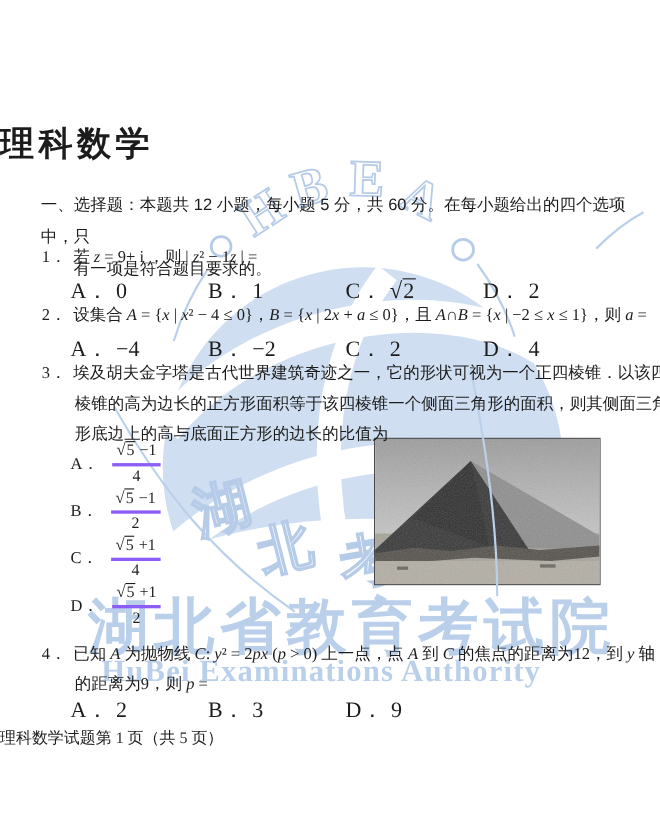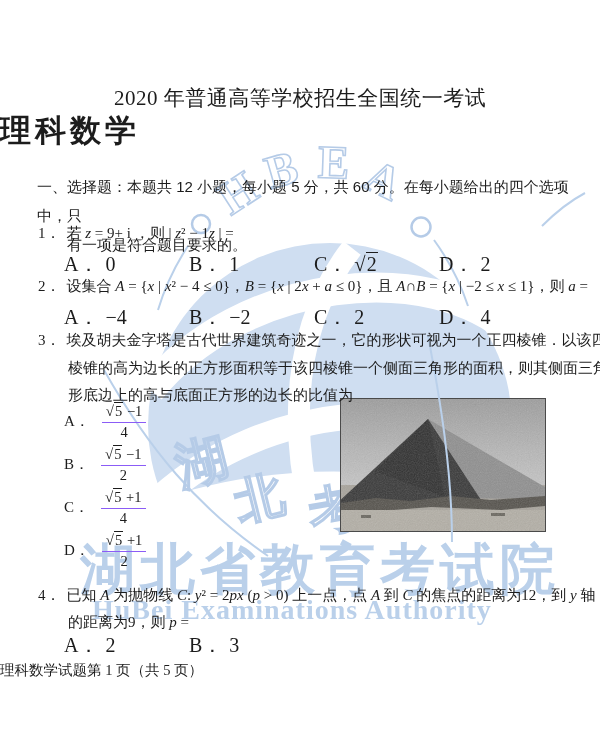--- a/index.html
+++ b/index.html
@@ -36,21 +36,21 @@
   .q3stem .ind{padding-left:30px}
   .opt-row{position:absolute;left:64px;display:flex;font-size:20px;white-space:nowrap}
   .opt-cell{width:125px}
   .ov{margin-left:7px}
   .sq-sign{font-size:1.03em}
   .sq-rad{border-top:1px solid #1c1c1c;padding:0 1px}
   .sq-rad:empty{border-top:none;padding:0}
   .fopt{position:absolute;left:64px;height:43px;display:flex;align-items:center;font-size:15px}
   .frac{display:inline-flex;flex-direction:column;align-items:center;margin-left:12px;
         font-size:14.5px;line-height:1.15;text-align:center}
-  .frac .num{border-bottom:1px solid #8b5cf6;padding:0 4px 2px;white-space:nowrap}
+  .frac .num{border-bottom:3px solid #8b5cf6;padding:0 4px 2px;white-space:nowrap}
   .frac .den{padding-top:1px}
   .footer{position:absolute;top:661px;left:0;width:100%;text-align:left;font-size:14.5px}
 </style>
 </head>
 <body>
 
 <div class="page">
 
   <svg class="wm-under" width="600" height="742" viewBox="0 0 600 742">
     <g>
@@ -107,21 +107,20 @@
     <rect x="150" y="114" width="14" height="3" fill="#6a675f"></rect>
     <rect width="204" height="132" filter="url(#grain)" opacity="0.5"></rect>
   </svg>
 
   <svg class="wm-over" width="600" height="742" viewBox="0 0 600 742">
     <path class="wm-arc" d="M 428,336 C 440,398 452,470 452,542" stroke-width="2.5"></path>
   </svg>
 
   <div class="content">
 
-    <div class="t1">2020 年普通高等学校招生全国统一考试</div>
     <div class="t2">理科数学</div>
 
     <div class="sec">
       <div class="sec-l1">一、选择题：本题共 12 小题，每小题 5 分，共 60 分。在每小题给出的四个选项中，只</div>
       <div class="sec-l2">有一项是符合题目要求的。</div>
     </div>
 
     <div class="stem" style="top:224px">
       <span class="qnum">1．</span><span><span>若 </span><span class="it">z</span><span> = 9+ i ，则 | </span><span class="it">z</span><span>² − 1</span><span class="it">z</span><span> | =</span></span>
     </div>
@@ -177,17 +176,18 @@
       </span>
     </div>
 
     <div class="stem" style="top:582px;line-height:27px">
       <div><span class="qnum">4．</span><span><span>已知 </span><span class="it">A</span><span> 为抛物线 </span><span class="it">C</span><span>: </span><span class="it">y</span><span>² = 2</span><span class="it">px</span><span> (</span><span class="it">p</span><span> &gt; 0) 上一点，点 </span><span class="it">A</span><span> 到 </span><span class="it">C</span><span> 的焦点的距离为12，到 </span><span class="it">y</span><span> 轴</span></span></div>
       <div class="line2"><span>的距离为9，则 </span><span class="it">p</span><span> =</span></div>
     </div>
     <div class="opt-row" style="top:632px">
       <span class="opt-cell"><span>A．</span><span class="ov">2</span></span>
       <span class="opt-cell"><span>B．</span><span class="ov">3</span></span>
+      <span class="opt-cell"><span>D．</span><span class="ov">9</span></span>
     </div>
 
     <div class="footer">理科数学试题第 1 页（共 5 页）</div>
   </div>
 </div>
 
 </body></html>

